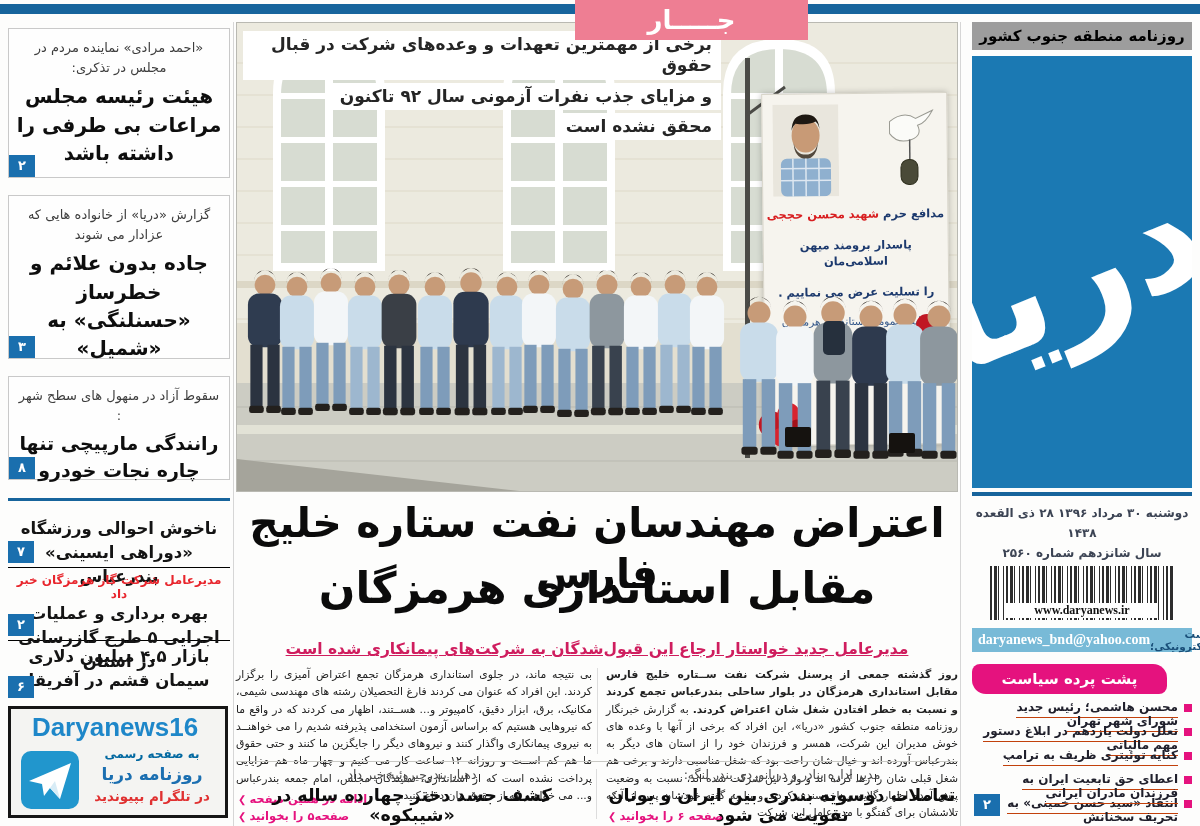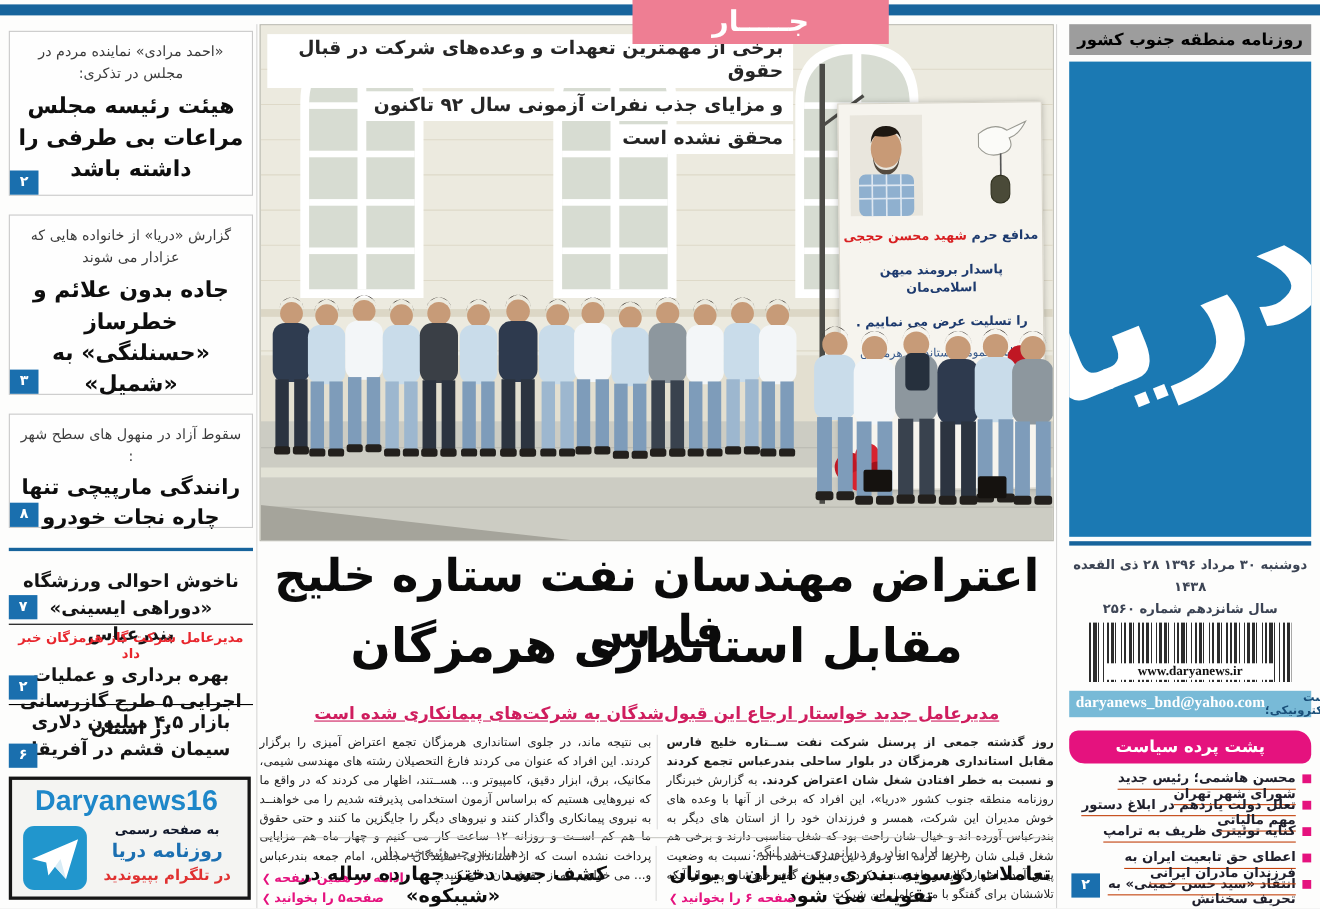--- a/index.html
+++ b/index.html
@@ -28,21 +28,21 @@
   .litem .hl { font-size:16.5px; font-weight:bold; color:#141414; line-height:1.45; padding:1px 4px 4px; }
   .litem .badge { bottom:4px; }
   .litem.last { border-bottom:none; }
 
   .tgbox { position:absolute; left:8px; top:706px; width:220px; height:112px; background:#f4f4f2;
            border:3px solid #161616; }
   .tg-handle { position:absolute; top:3px; left:0; right:6px; text-align:center; color:#1e87c9;
                font-weight:bold; font-size:26px; font-family:"Liberation Sans",sans-serif; }
   .tg-icon { position:absolute; left:10px; top:42px; width:58px; height:58px; background:#2196cd; border-radius:10px; }
   .tg-txt { position:absolute; right:4px; top:38px; width:138px; text-align:center; }
-  .tg-txt .l1 { color:#0f172a; font-size:12px; font-weight:bold; }
+  .tg-txt .l1 { color:#0369a1; font-size:12px; font-weight:bold; }
   .tg-txt .l2 { color:#1b6fb1; font-size:17px; font-weight:bold; margin-top:3px; }
   .tg-txt .l3 { color:#e03131; font-size:13.5px; font-weight:bold; margin-top:4px;text-align:center; }
 
   
   .photo { position:absolute; left:236px; top:22px; width:722px; height:470px; border:1px solid #b9b9b2;
            background:#ece9dd; overflow:hidden; }
   .photo svg.scene, .photo svg.crowd { position:absolute; left:0; top:0; }
   .photo svg.crowd { z-index:3; pointer-events:none; }
   .ovl { position:absolute; z-index:5; direction:rtl; text-align:right; width:478px; }
   .ovl .oline { margin-bottom:3px; }
@@ -96,21 +96,21 @@
                color:#3c4454; font-size:12px; font-weight:bold; line-height:1.65; }
   .dateblock .pink { color:#e5127e; }
   .barcode { position:absolute; left:990px; top:566px; width:184px; height:54px;
              background:repeating-linear-gradient(90deg,#2d2d2d 0 2px,#fff 2px 4px,#2d2d2d 4px 7px,#fff 7px 8px,#2d2d2d 8px 9px,#fff 9px 13px,#2d2d2d 13px 14px,#fff 14px 16px); }
   .bc-label { position:absolute; left:16px; right:16px; bottom:2px; background:#fff; color:#111;
               font-size:12px; font-weight:bold; text-align:center; font-family:"Liberation Serif",serif; }
   .emailbar { position:absolute; left:972px; top:628px; width:220px; height:24px; background:#78bad7;
               display:flex; align-items:center; justify-content:space-between; padding:0 6px; }
   .emailbar .addr { color:#fff; font-weight:bold; font-size:14px; font-family:"Liberation Serif",serif; }
   .emailbar .lab { color:#194f79; font-size:10.5px; font-weight:bold; }
-  .pol-head { position:absolute; left:972px; top:664px; width:220px; height:30px; background:#e5127e;
+  .pol-head { position:absolute; left:972px; top:664px; width:195px; height:30px; background:#e5127e;
               border-radius:8px 14px 8px 14px; color:#fff; font-weight:bold; font-size:15px;
               text-align:center; line-height:30px; }
   .pitem { position:absolute; left:972px; width:220px; direction:rtl; text-align:right;
            padding-right:14px; font-size:12px; font-weight:bold; color:#20202c; }
   .pitem::before { content:""; position:absolute; right:0; top:4px; width:8px; height:8px; background:#e5127e; }
   .pitem span { border-bottom:1px solid #c2410c; padding-bottom:3px; }
   .pol-badge { position:absolute; left:974px; top:794px; width:26px; height:22px; background:#1a6fae;
                color:#fff; font-size:13px; font-weight:bold; text-align:center; line-height:22px; }
 </style>
 </head>

